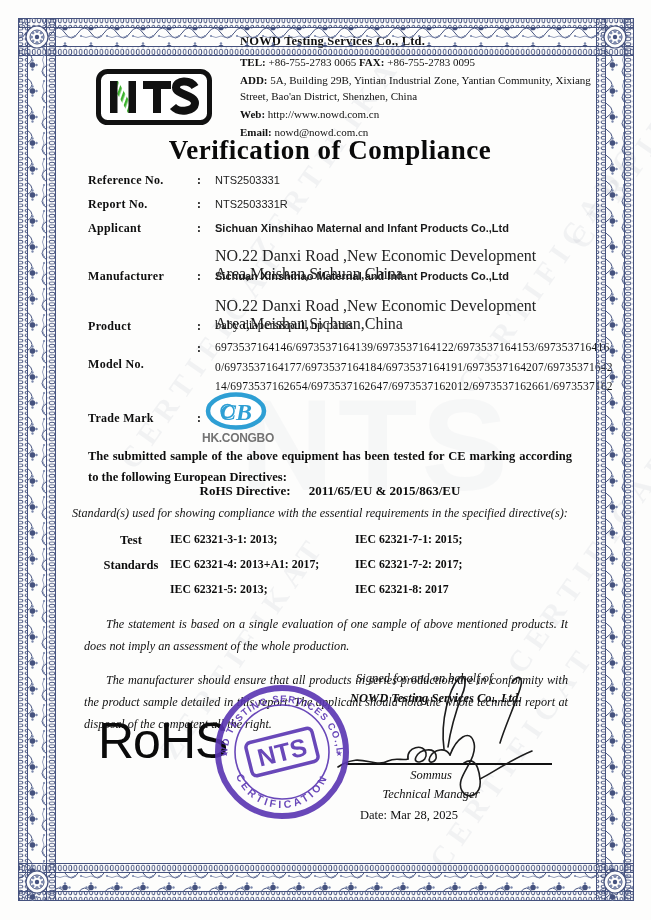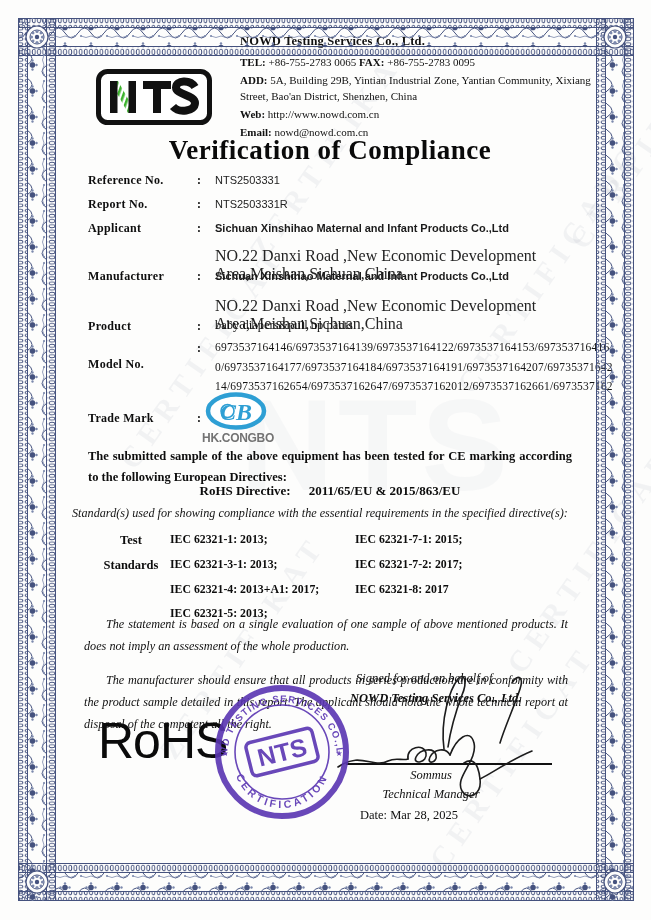--- a/index.html
+++ b/index.html
@@ -279,21 +279,20 @@
     <span>RoHS Directive:</span><span class="gap"></span><span>2011/65/EU &amp; 2015/863/EU</span>
   </div>
 
   <div class="std-note z3">Standard(s) used for showing compliance with the essential requirements in the specified directive(s):</div>
 
   <div class="ts-label z3">
     <div>Test</div>
     <div>Standards</div>
   </div>
   <div class="ts-col c1 z3">
-    <div>IEC 62321-1: 2013;</div>
     <div>IEC 62321-3-1: 2013;</div>
     <div>IEC 62321-4: 2013+A1: 2017;</div>
     <div>IEC 62321-5: 2013;</div>
   </div>
   <div class="ts-col c2 z3">
     <div>IEC 62321-7-1: 2015;</div>
     <div>IEC 62321-7-2: 2017;</div>
     <div>IEC 62321-8: 2017</div>
   </div>
 

